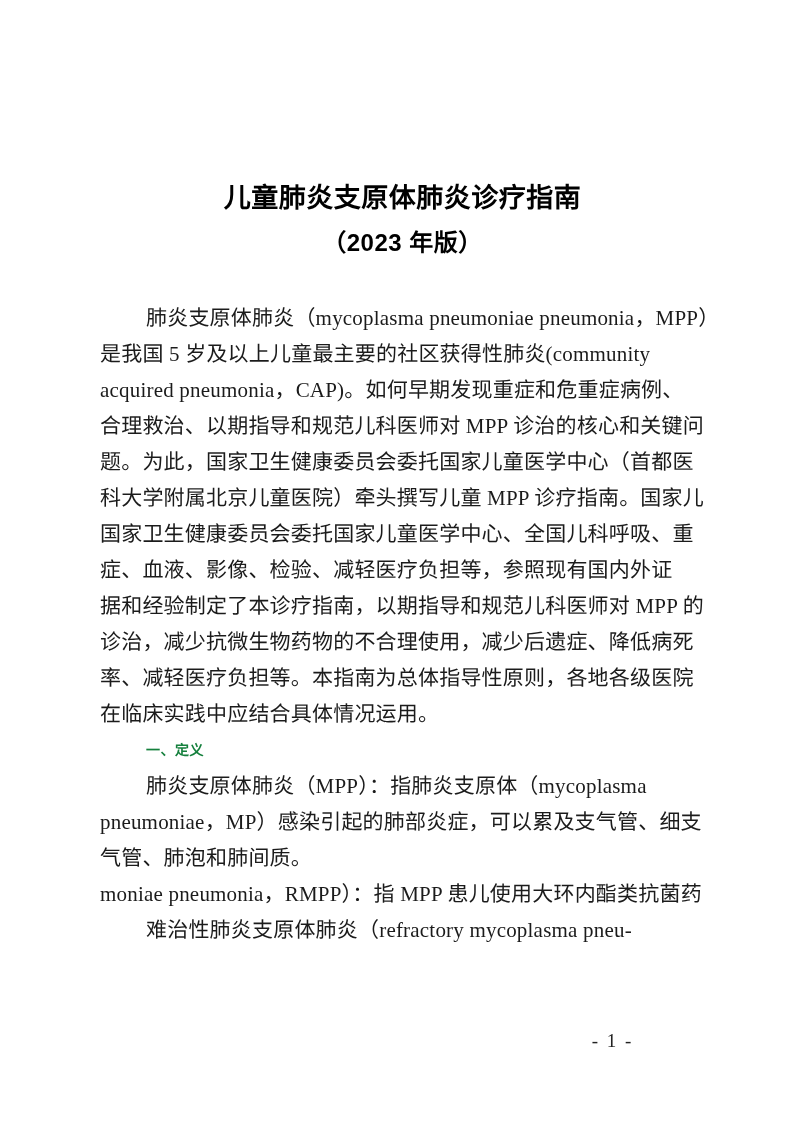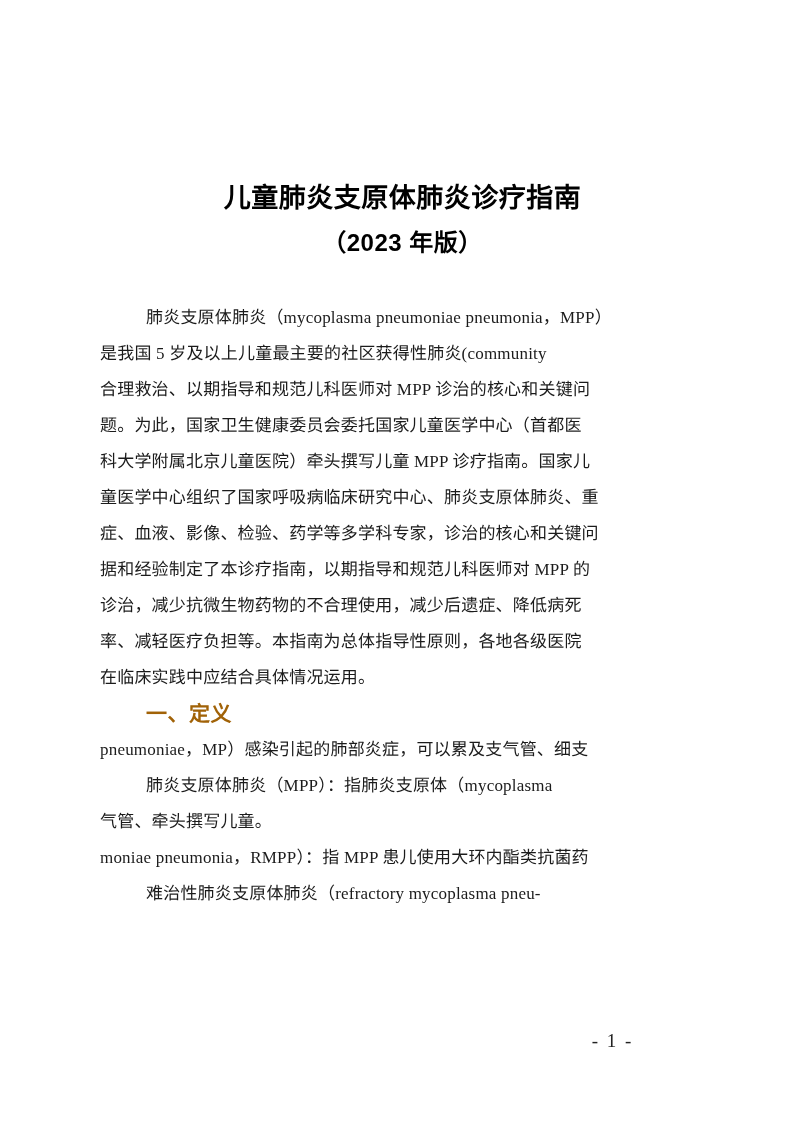--- a/index.html
+++ b/index.html
@@ -54,21 +54,21 @@
   .body-area {
     position: absolute;
     left: 100px;
     top: 300px;
     width: 596px;
   }
 
   .line {
     height: 36px;
     line-height: 36px;
-    font-size: 17px;
+    font-size: 21px;
     color: #1b1b1b;
     white-space: pre;
     font-family: "Liberation Serif", "DejaVu Serif", serif;
   }
   
   .line.cn { letter-spacing: 0.2px; }
   .line.lat { letter-spacing: 0.2px; }
 
   .line.indent { padding-left: 46px; }
 
@@ -77,23 +77,23 @@
   .track-3 { letter-spacing: 3.2px; }
   .track-5 { letter-spacing: 6.2px; }
 
   
   .heading {
     height: 36px;
     line-height: 36px;
     padding-left: 46px;
     font-family: "Liberation Sans", "DejaVu Sans", sans-serif;
     font-weight: bold;
-    font-size: 21px;
+    font-size: 14px;
     letter-spacing: 0.5px;
-    color: #a16207;
+    color: #15803d;
     white-space: pre;
   }
 
   
   .footer {
     position: absolute;
     left: 0;
     top: 1030px;
     width: 793px;
     text-align: center;
@@ -115,37 +115,38 @@
   <div class="title-block">
     <div class="doc-title">儿童肺炎支原体肺炎诊疗指南</div>
     <div class="doc-subtitle">（2023 年版）</div>
   </div>
 
   <div class="body-area">
 
     <div>
       <div class="line lat indent">肺炎支原体肺炎（mycoplasma pneumoniae pneumonia，MPP）</div>
       <div class="line cn track-1">是我国 5 岁及以上儿童最主要的社区获得性肺炎(community</div>
+      <div class="line lat">acquired pneumonia，CAP)。如何早期发现重症和危重症病例、</div>
       <div class="line cn">合理救治、以期指导和规范儿科医师对 MPP 诊治的核心和关键问</div>
       <div class="line cn">题。为此，国家卫生健康委员会委托国家儿童医学中心（首都医</div>
       <div class="line cn">科大学附属北京儿童医院）牵头撰写儿童 MPP 诊疗指南。国家儿</div>
-      <div class="line cn">童医学中心组织了国家呼吸病临床研究中心、肺炎支原体肺炎、重</div>
-      <div class="line cn">症、血液、影像、检验、药学等多学科专家，诊治的核心和关键问</div>
+      <div class="line cn">国家卫生健康委员会委托国家儿童医学中心、全国儿科呼吸、重</div>
+      <div class="line cn">症、血液、影像、检验、减轻医疗负担等，参照现有国内外证</div>
       <div class="line cn">据和经验制定了本诊疗指南，以期指导和规范儿科医师对 MPP 的</div>
       <div class="line cn">诊治，减少抗微生物药物的不合理使用，减少后遗症、降低病死</div>
       <div class="line cn">率、减轻医疗负担等。本指南为总体指导性原则，各地各级医院</div>
       <div class="line cn">在临床实践中应结合具体情况运用。</div>
     </div>
 
     <div class="heading">一、定义</div>
 
     <div>
+      <div class="line cn indent track-5">肺炎支原体肺炎（MPP）：指肺炎支原体（mycoplasma</div>
       <div class="line lat">pneumoniae，MP）感染引起的肺部炎症，可以累及支气管、细支</div>
-      <div class="line cn indent track-5">肺炎支原体肺炎（MPP）：指肺炎支原体（mycoplasma</div>
-      <div class="line cn">气管、牵头撰写儿童。</div>
+      <div class="line cn">气管、肺泡和肺间质。</div>
     </div>
 
     <div>
       <div class="line cn">moniae pneumonia，RMPP）：指 MPP 患儿使用大环内酯类抗菌药</div>
       <div class="line cn indent track-3">难治性肺炎支原体肺炎（refractory mycoplasma pneu-</div>
     </div>
 
   </div>
 
   <div class="footer">

